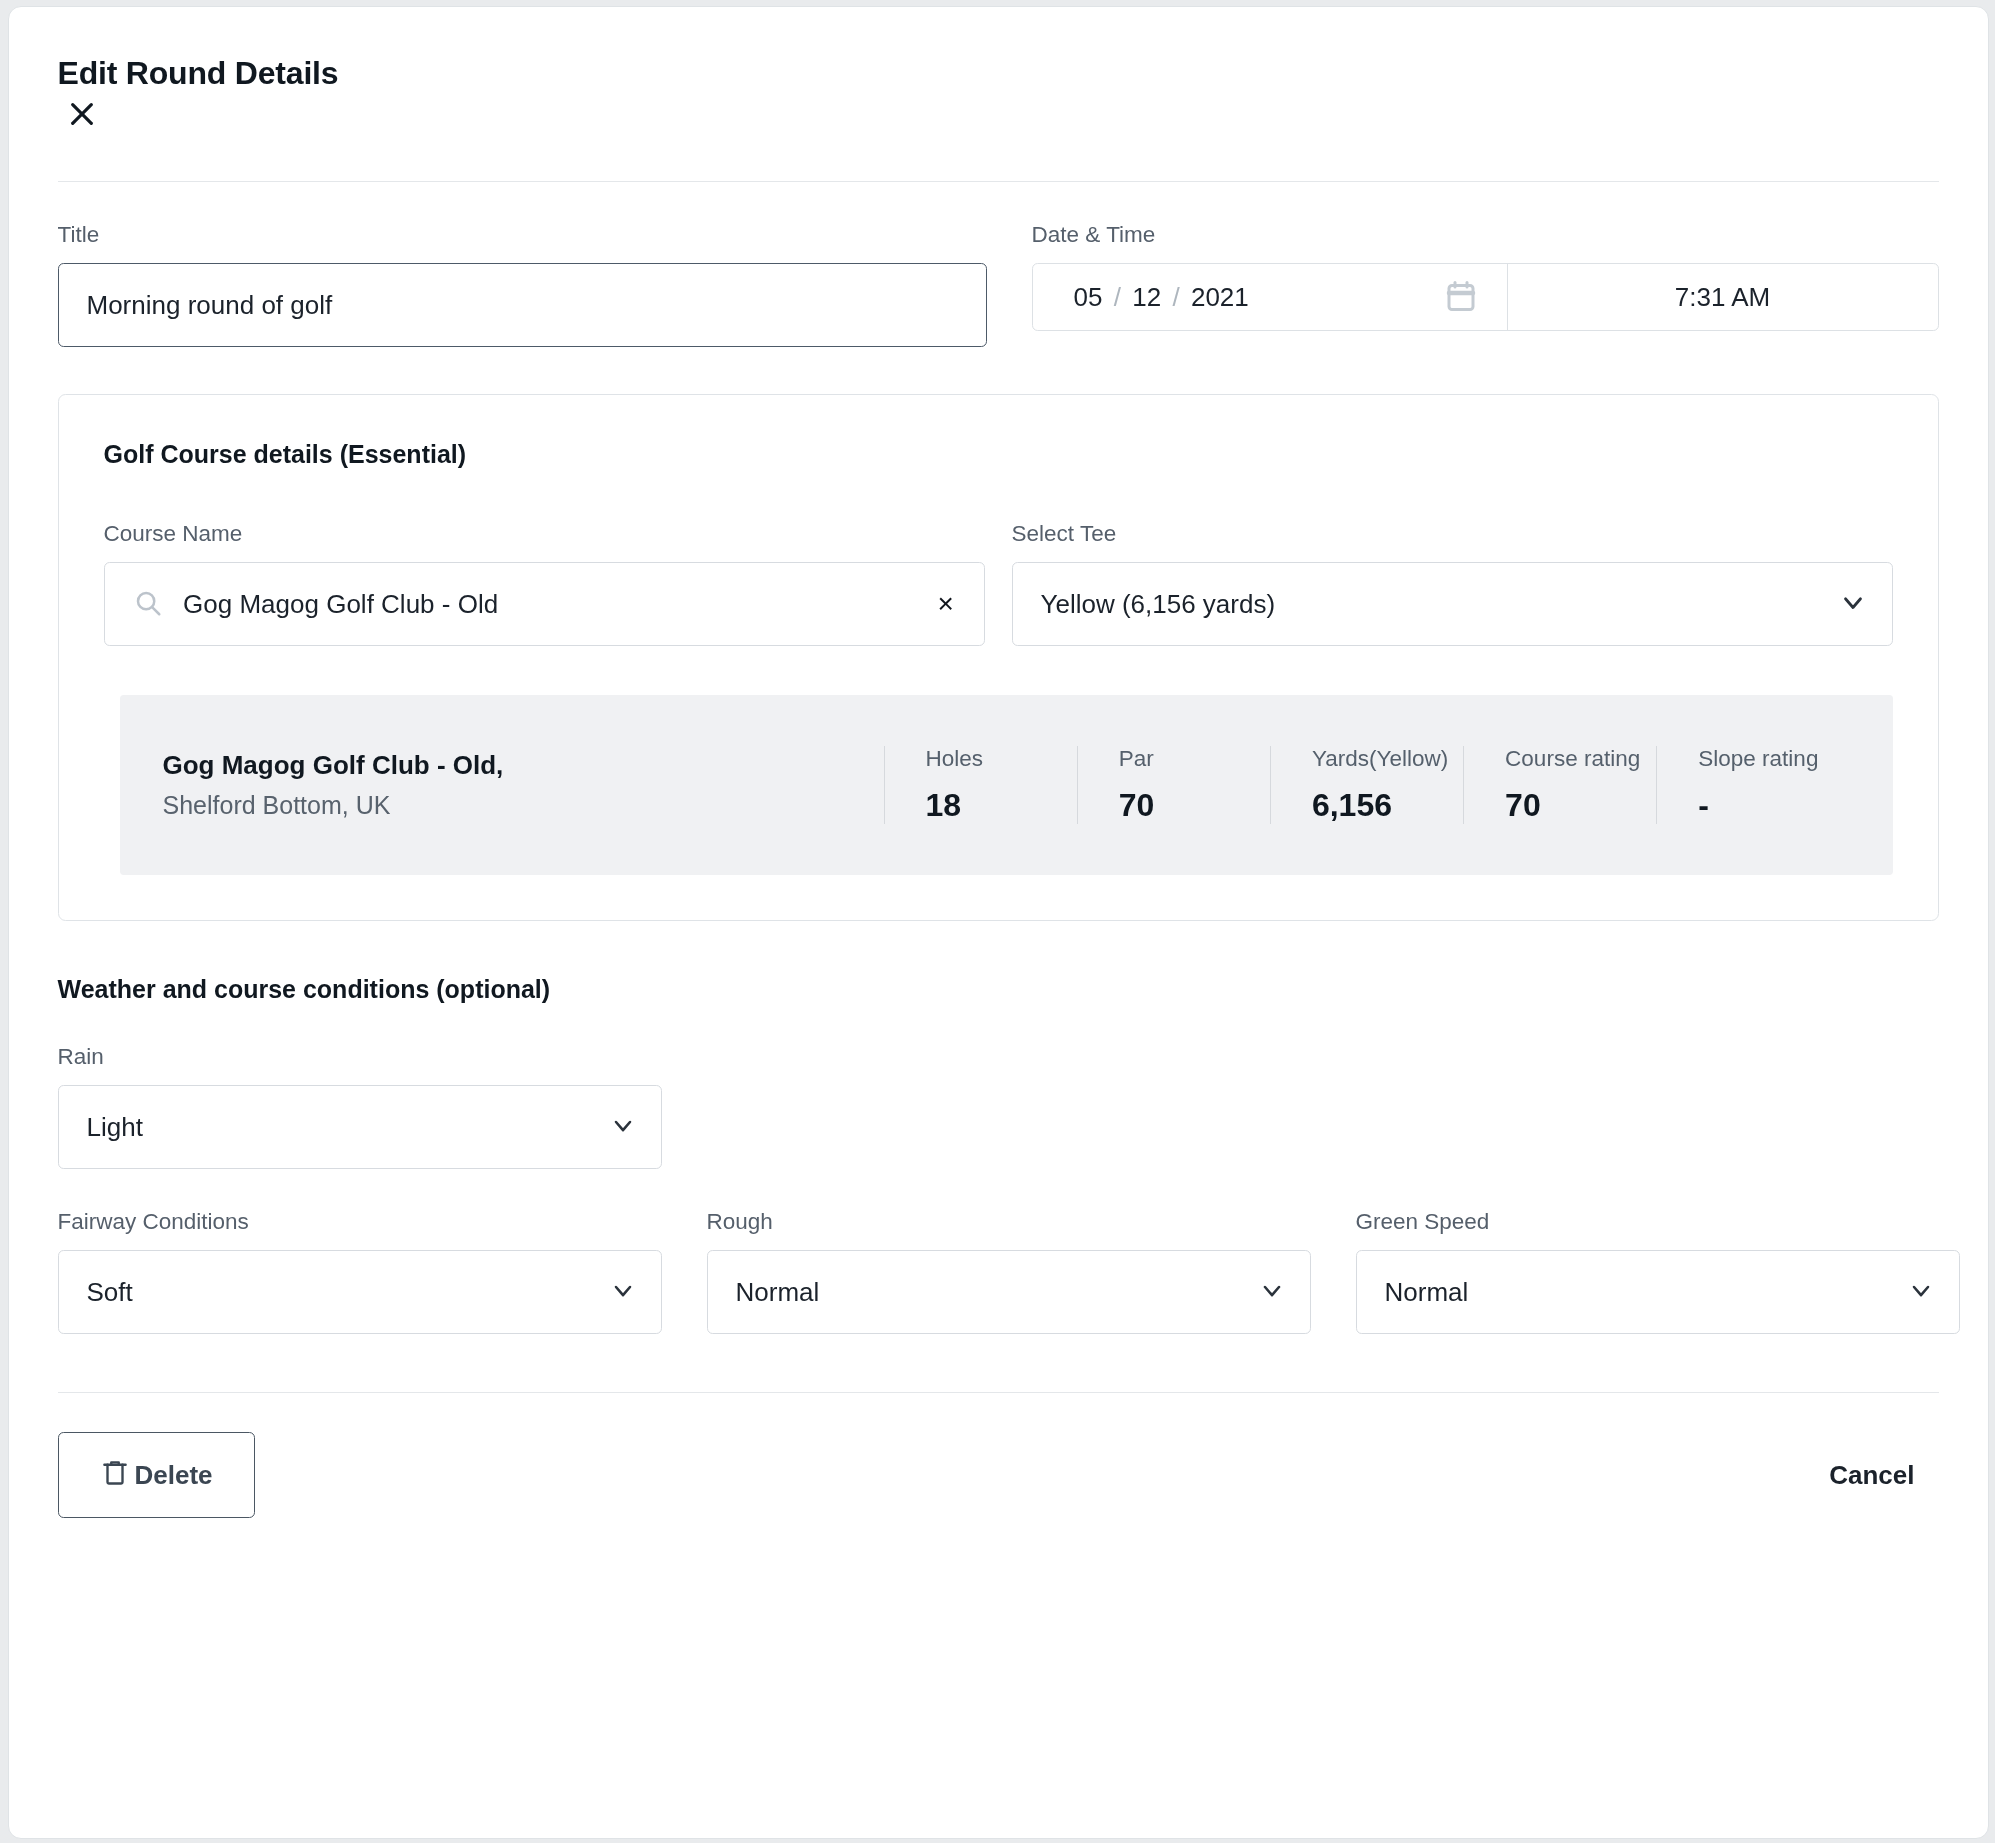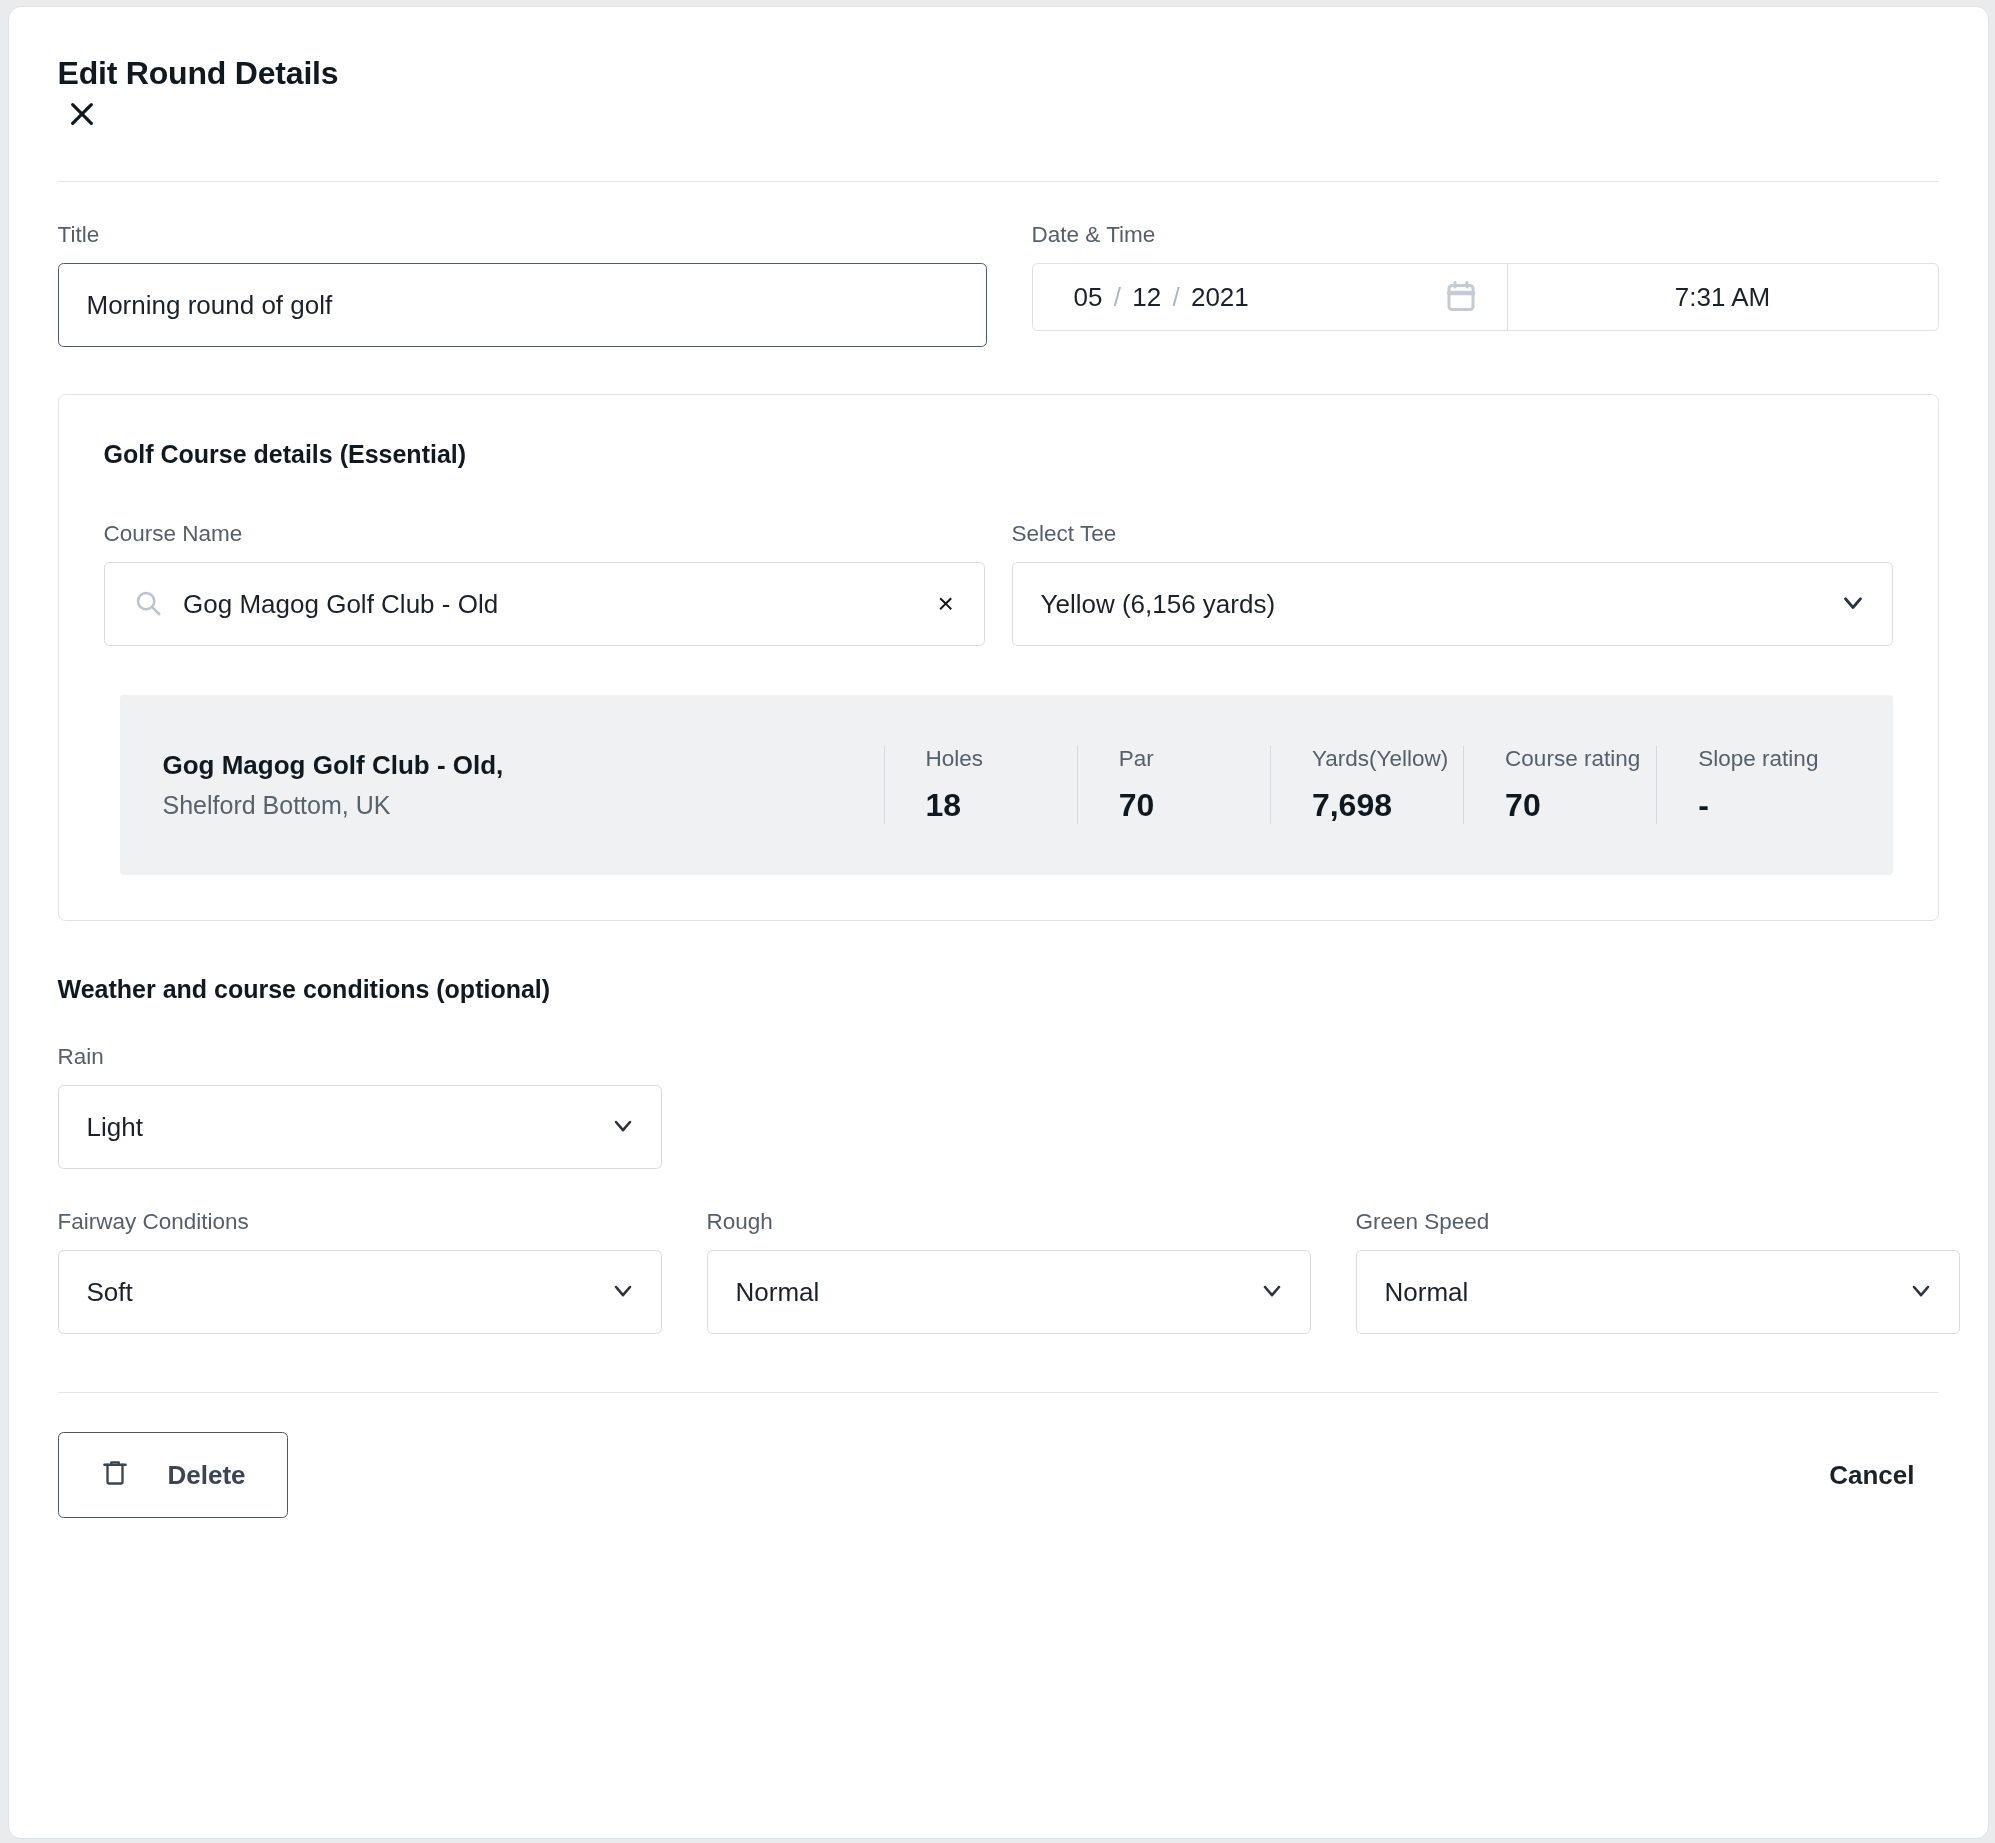--- a/index.html
+++ b/index.html
@@ -282,21 +282,21 @@
   }
   .footer {
     display: flex;
     align-items: center;
     justify-content: space-between;
     padding: 39px 0 0 0;
   }
   .btn-delete {
     display: flex;
     align-items: center;
-    gap: 38px;
+    gap: 5px;
     height: 86px;
     padding: 0 41px;
     border: 0.9px solid #4b5763;
     border-radius: 5.6px;
     background: #fff;
     font-family: "Liberation Sans", sans-serif;
     font-size: 26px;
     font-weight: bold;
     color: #3b4652;
     cursor: pointer;
@@ -417,21 +417,21 @@
           <div class="stat">
             <div class="k">Holes</div>
             <div class="v">18</div>
           </div>
           <div class="stat">
             <div class="k">Par</div>
             <div class="v">70</div>
           </div>
           <div class="stat">
             <div class="k">Yards(Yellow)</div>
-            <div class="v">7,698</div>
+            <div class="v">6,156</div>
           </div>
           <div class="stat">
             <div class="k">Course rating</div>
             <div class="v">70</div>
           </div>
           <div class="stat">
             <div class="k">Slope rating</div>
             <div class="v">-</div>
           </div>
         </div>

